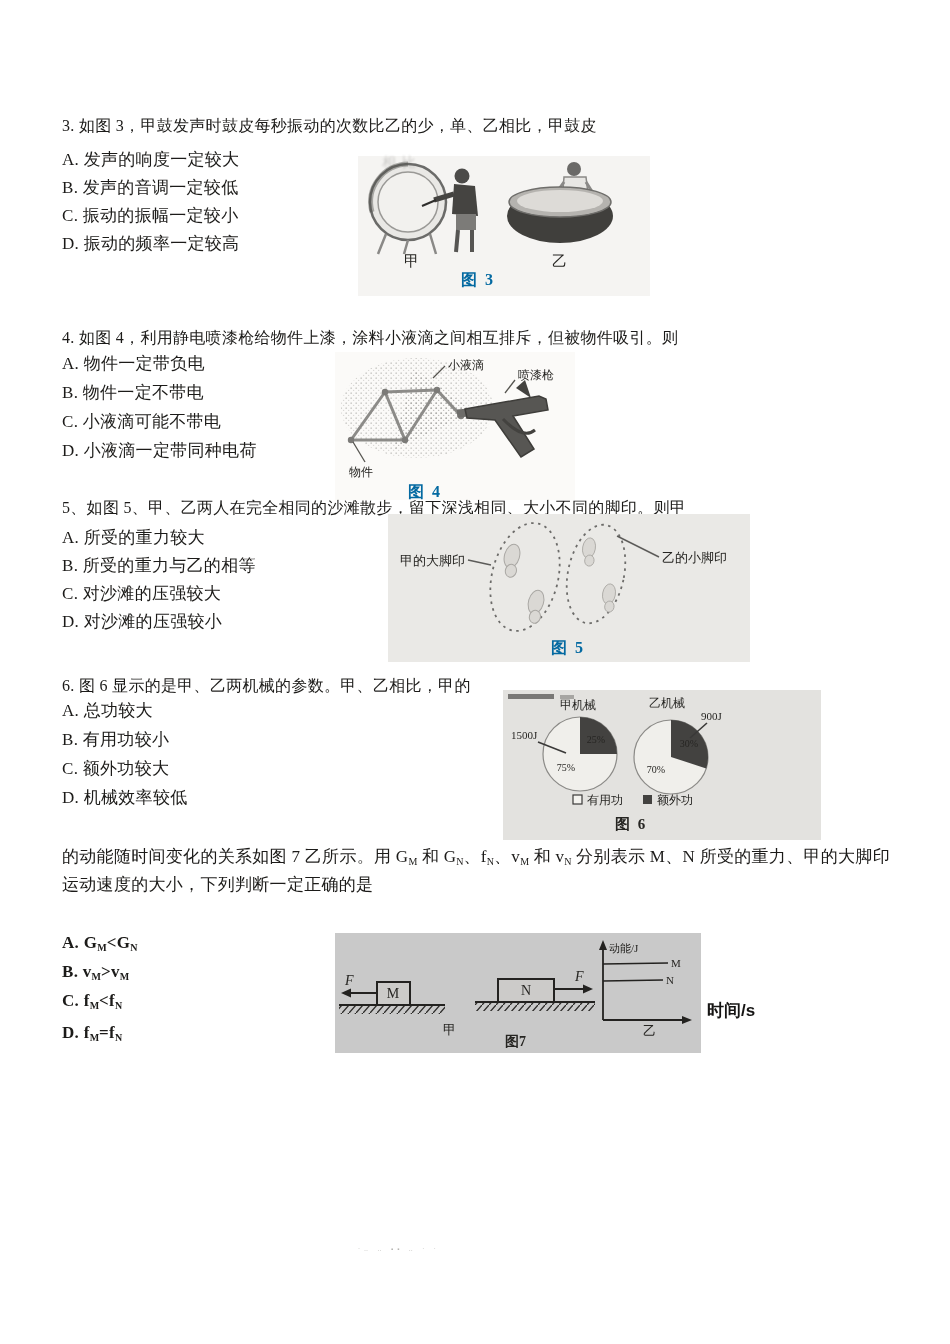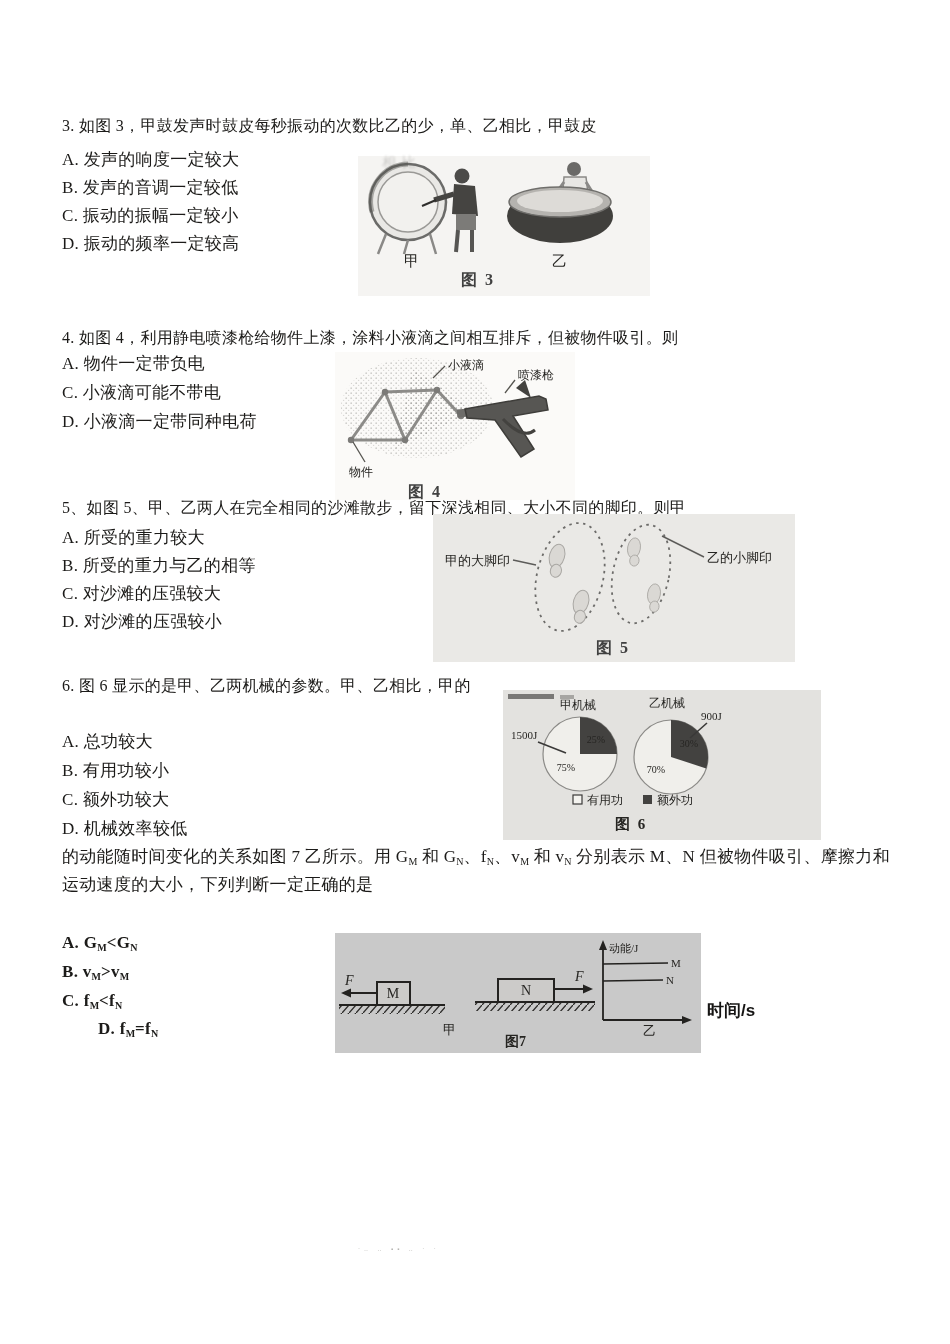--- a/index.html
+++ b/index.html
@@ -4,25 +4,25 @@
 <style>
   * { margin:0; padding:0; box-sizing:border-box; }
   html,body { width:950px; height:1344px; background:#ffffff; }
   body { position:relative; font-family:"Liberation Serif","DejaVu Serif",serif; color:#1c1b19; overflow:hidden; }
   .abs { position:absolute; }
   .qtitle { font-size:16px; white-space:nowrap; letter-spacing:.3px; }
   .opts { font-size:17px; white-space:nowrap; letter-spacing:.3px; }
   .opts div { height:28px; line-height:28px; }
   .lines div { height:28px; line-height:28px; font-size:17px; white-space:nowrap; letter-spacing:.3px; }
   sub { font-size:10px; vertical-align:-3px; letter-spacing:0; }
-  .figcap { font-size:16px; font-weight:bold; text-align:center; letter-spacing:2px; color:#404040; }
+  .figcap { font-size:16px; font-weight:bold; text-align:center; letter-spacing:2px; color:#0369a1; }
   .figwrap { position:absolute; }
   svg text { font-family:"Liberation Serif","DejaVu Serif",serif; fill:#262522; }
   .ghost { color:#6f6e6b; opacity:.32; filter:blur(1px); font-size:14px; letter-spacing:6px; }
-  .fig5bg { background:#eae9e6;margin-left:45px; }
+  .fig5bg { background:#eae9e6; }
   .fig6bg { background:#e3e2df; }
   .fig7bg { background:#c9c9c9; }
   .fig3bg { background:#f5f4f2; }
   .timelabel { font-family:"Liberation Sans","DejaVu Sans",sans-serif; font-weight:700; font-size:17px; color:#161514; }
   .footer-marks { font-size:6px; color:#b2b1ae; letter-spacing:4px; }
 </style>
 </head>
 <body>
 
 <div class="abs qtitle" style="left:62px; top:116px;">3. 如图 3，甲鼓发声时鼓皮每秒振动的次数比乙的少，单、乙相比，甲鼓皮</div>
@@ -59,20 +59,21 @@
     </g>
     <text x="46" y="110" font-size="15">甲</text>
     <text x="194" y="110" font-size="15">乙</text>
   </svg>
   <div class="abs figcap" style="left:0; top:114px; width:240px;">图 3</div>
 </div>
 
 <div class="abs qtitle" style="left:62px; top:328px;">4. 如图 4，利用静电喷漆枪给物件上漆，涂料小液滴之间相互排斥，但被物件吸引。则</div>
 <div class="abs opts" style="left:62px; top:349px;">
   <div style="height:29px; line-height:29px;">A. 物件一定带负电</div>
+  <div style="height:29px; line-height:29px;">B. 物件一定不带电</div>
   <div style="height:29px; line-height:29px;">C. 小液滴可能不带电</div>
   <div style="height:29px; line-height:29px;">D. 小液滴一定带同种电荷</div>
 </div>
 
 <div class="figwrap" style="left:335px; top:352px; width:240px; height:148px; background:#fbfaf8;">
   <svg width="240" height="130" viewBox="0 0 240 130">
     <defs>
       <pattern id="mist" width="5" height="5" patternUnits="userSpaceOnUse">
         <circle cx="1.2" cy="1.2" r="0.9" fill="#8e8d8a"></circle>
         <circle cx="3.6" cy="3.4" r="0.7" fill="#a5a4a1"></circle>
@@ -130,21 +131,21 @@
     <use href="#fp5" transform="translate(221,80) rotate(10) scale(0.85)"></use>
     <line x1="80" y1="46" x2="103" y2="51" stroke="#5c5b59" stroke-width="1.4"></line>
     <text x="12" y="51" font-size="13">甲的大脚印</text>
     <line x1="229" y1="22" x2="271" y2="43" stroke="#5c5b59" stroke-width="1.4"></line>
     <text x="274" y="48" font-size="13">乙的小脚印</text>
   </svg>
   <div class="abs figcap" style="left:110px; top:124px; width:140px;">图 5</div>
 </div>
 
 <div class="abs qtitle" style="left:62px; top:676px;">6. 图 6 显示的是甲、乙两机械的参数。甲、乙相比，甲的</div>
-<div class="abs opts" style="left:62px; top:696px;margin-top:31px;">
+<div class="abs opts" style="left:62px; top:696px;">
   <div style="height:29px; line-height:29px;">A. 总功较大</div>
   <div style="height:29px; line-height:29px;">B. 有用功较小</div>
   <div style="height:29px; line-height:29px;">C. 额外功较大</div>
   <div style="height:29px; line-height:29px;">D. 机械效率较低</div>
 </div>
 
 <div class="figwrap fig6bg" style="left:503px; top:690px; width:318px; height:150px;">
   <svg width="318" height="150" viewBox="0 0 318 150">
     <rect x="5" y="4" width="46" height="5" fill="#4c4b49" opacity=".7"></rect>
     <rect x="57" y="5" width="14" height="4" fill="#6b6a68" opacity=".5"></rect>
@@ -170,28 +171,28 @@
       <rect x="70" y="105" width="9" height="9" fill="#f4f3ef" stroke="#3a3938" stroke-width="1.2"></rect>
       <text x="84" y="114" font-size="12">有用功</text>
       <rect x="140" y="105" width="9" height="9" fill="#434240"></rect>
       <text x="154" y="114" font-size="12">额外功</text>
     </g>
     <text x="128" y="139" font-size="15" font-weight="bold" text-anchor="middle" letter-spacing="2">图 6</text>
   </svg>
 </div>
 
 <div class="abs lines" style="left:62px; top:843px;">
-  <div><span>的动能随时间变化的关系如图 7 乙所示。用 G</span><sub>M</sub><span> 和 G</span><sub>N</sub><span>、f</span><sub>N</sub><span>、v</span><sub>M</sub><span> 和 v</span><sub>N</sub><span> 分别表示 M、N 但被物件吸引、摩擦力和</span></div>
+  <div><span>的动能随时间变化的关系如图 7 乙所示。用 G</span><sub>M</sub><span> 和 G</span><sub>N</sub><span>、f</span><sub>N</sub><span>、v</span><sub>M</sub><span> 和 v</span><sub>N</sub><span> 分别表示 M、N 所受的重力、甲的大脚印</span></div>
   <div>运动速度的大小，下列判断一定正确的是</div>
 </div>
 <div class="abs opts" style="left:62px; top:928px;font-weight:bold;">
   <div style="height:29px; line-height:29px;"><span>A. G</span><sub>M</sub><span>&lt;G</span><sub>N</sub></div>
   <div style="height:29px; line-height:29px;"><span>B. v</span><sub>M</sub><span>&gt;v</span><sub>M</sub></div>
   <div style="height:29px; line-height:29px;"><span>C. f</span><sub>M</sub><span>&lt;f</span><sub>N</sub></div>
-  <div style="height:29px; line-height:28px;margin-left:36px;"><span>D. f</span><sub>M</sub><span>=f</span><sub>N</sub></div>
+  <div style="height:29px; line-height:36px;"><span>D. f</span><sub>M</sub><span>=f</span><sub>N</sub></div>
 </div>
 
 <div class="figwrap fig7bg" style="left:335px; top:933px; width:366px; height:120px;">
   <svg width="366" height="120" viewBox="0 0 366 120">
     <defs>
       <pattern id="hatch7" width="7" height="8" patternUnits="userSpaceOnUse">
         <line x1="0" y1="8" x2="7" y2="0" stroke="#2b2a28" stroke-width="1.3"></line>
       </pattern>
     </defs>
     <g>

